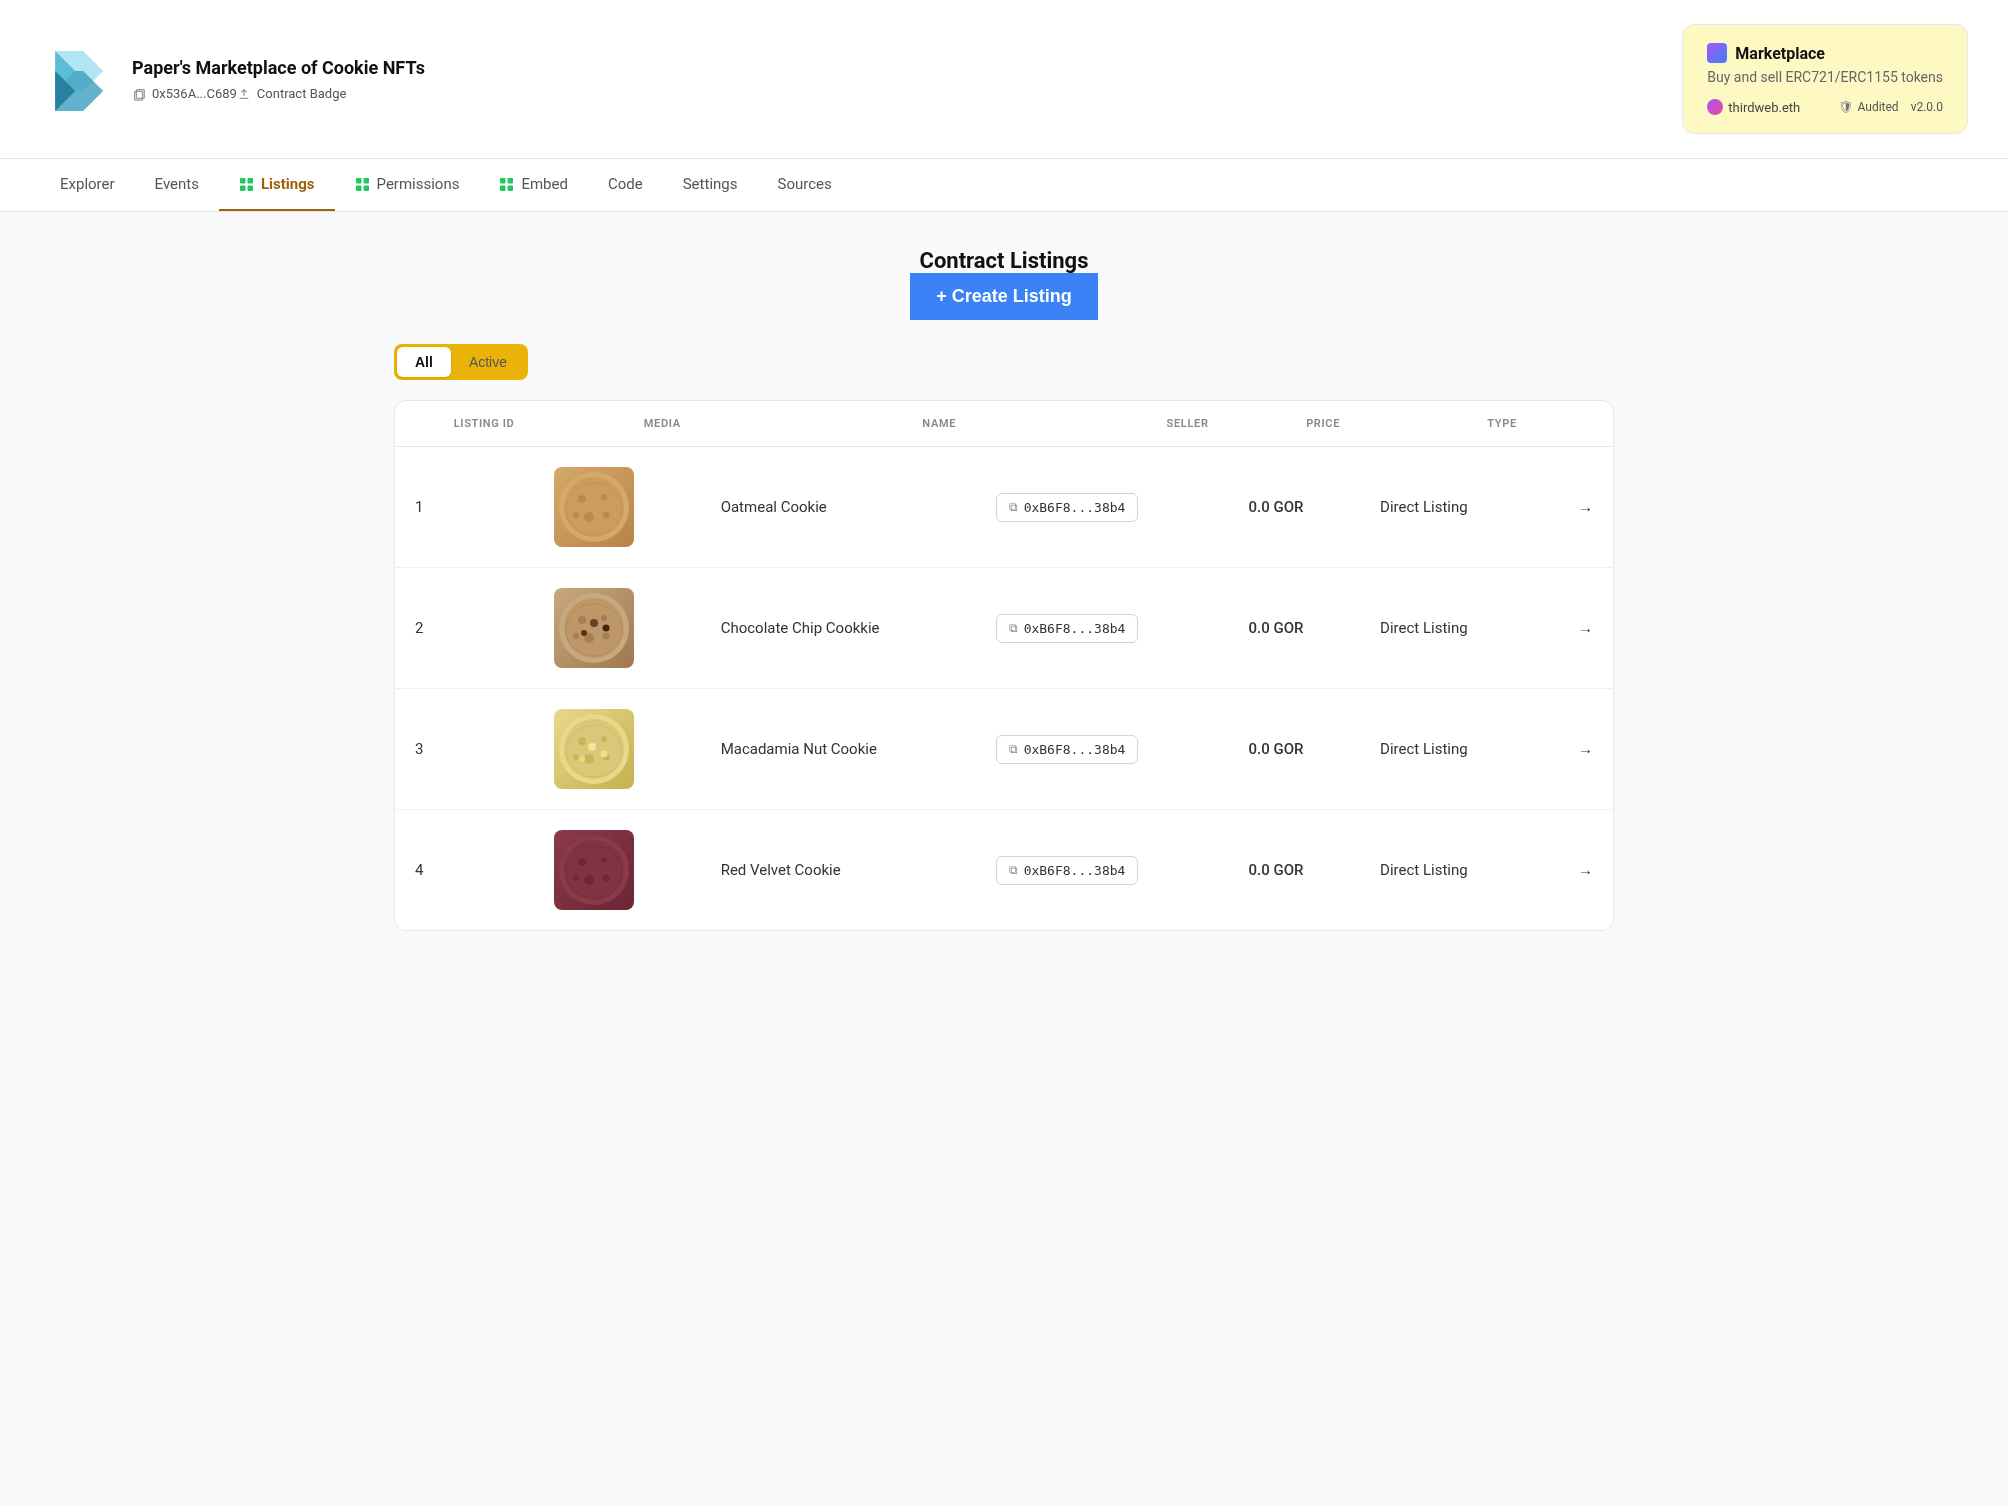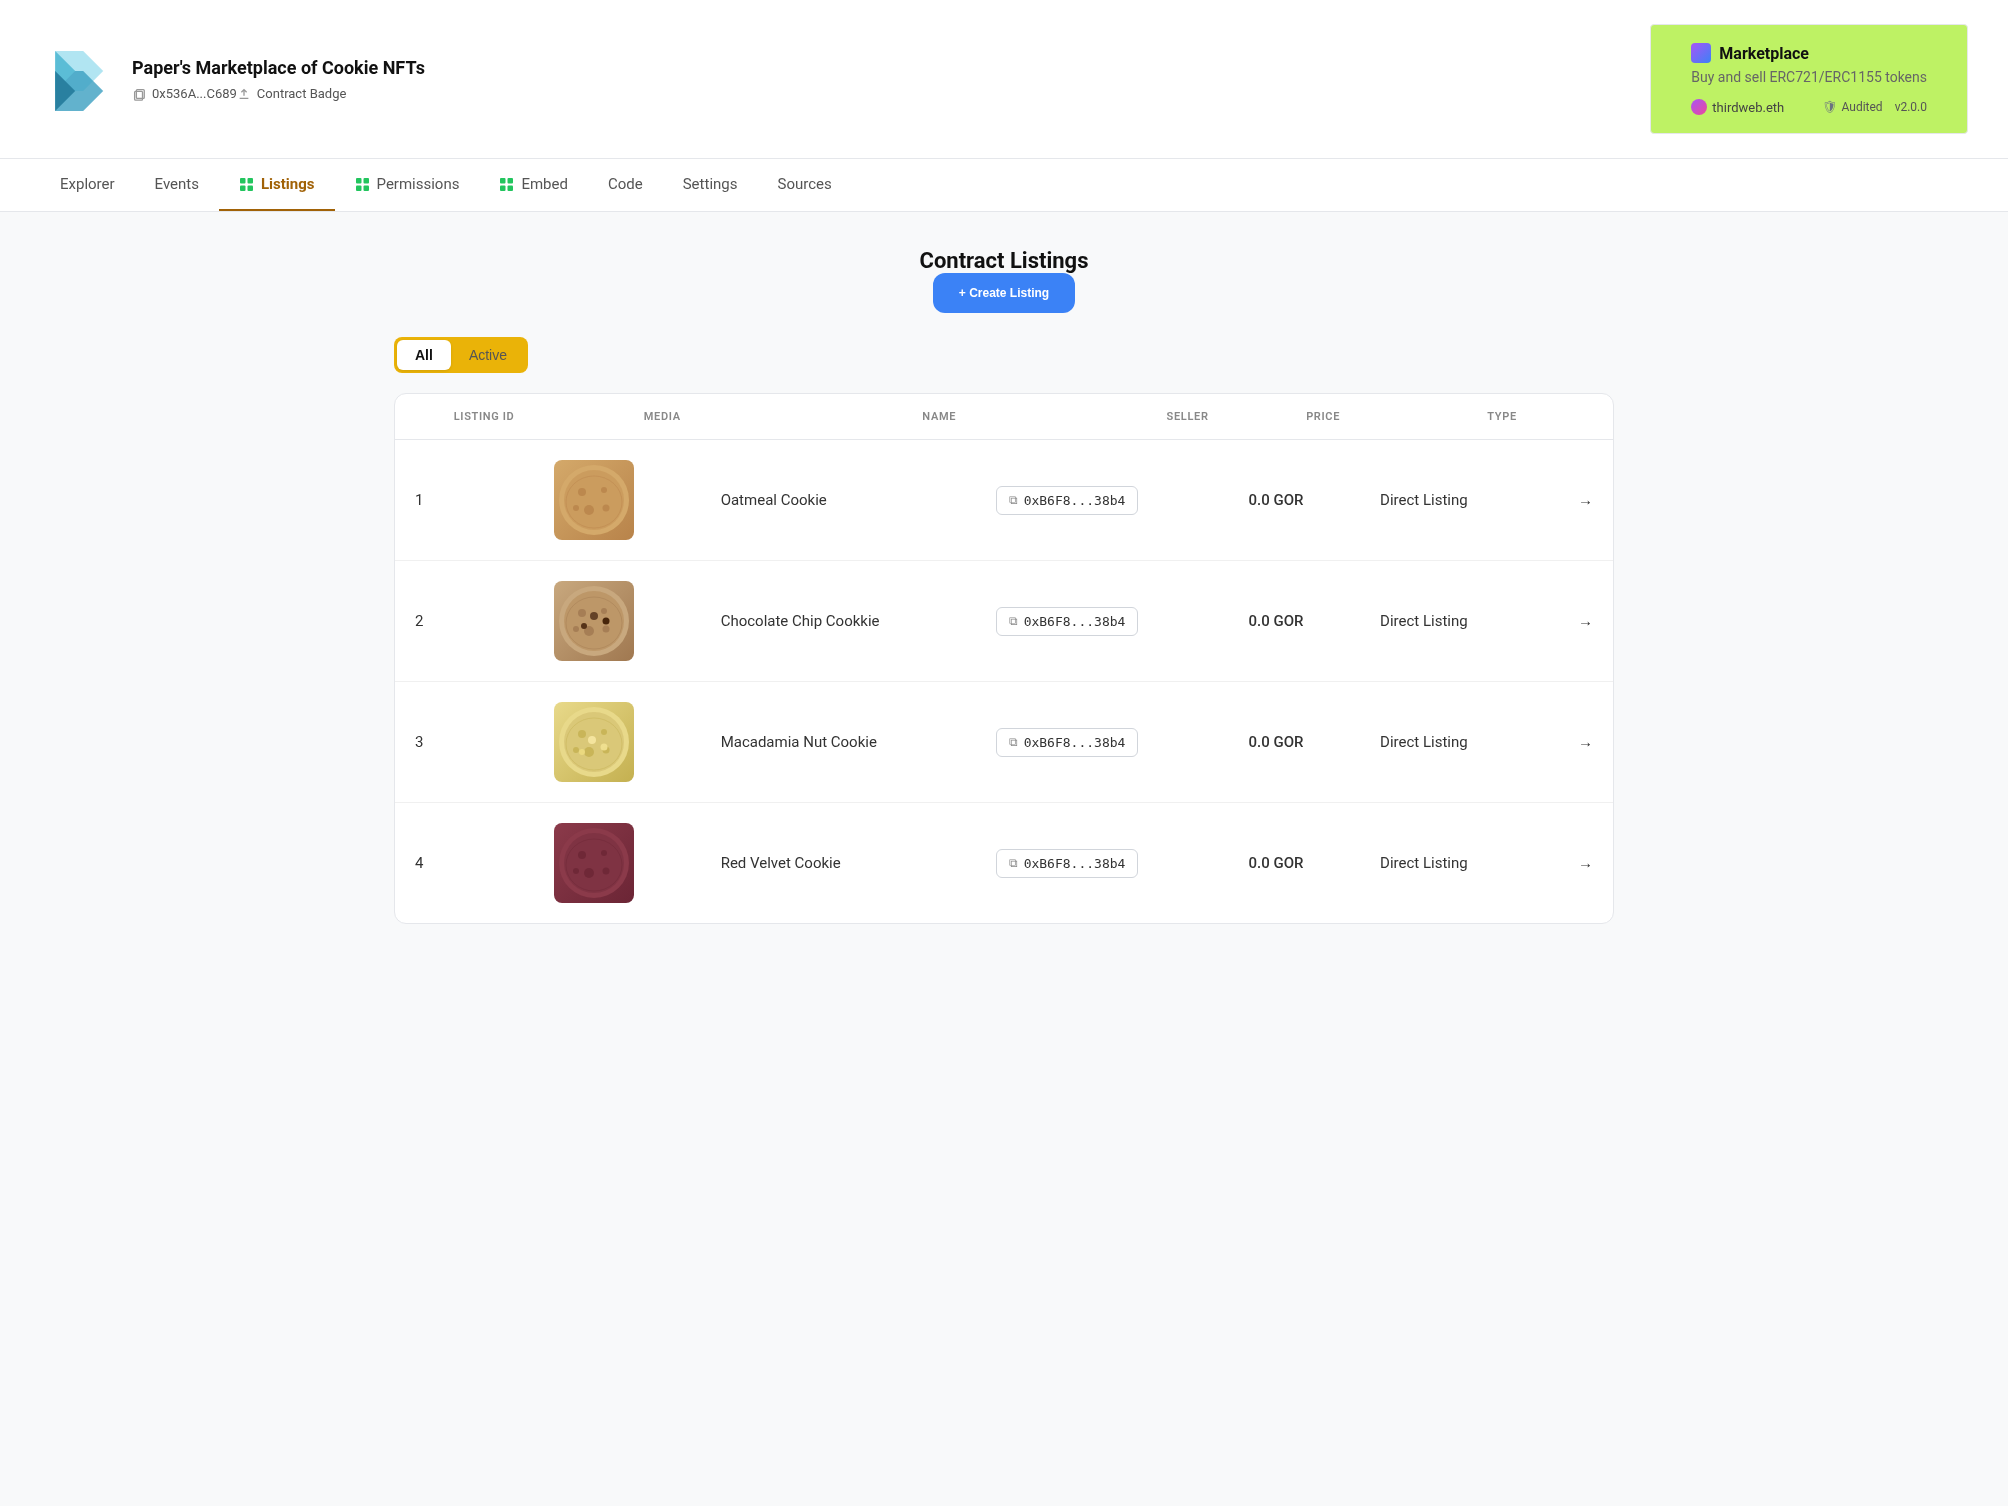--- a/index.html
+++ b/index.html
@@ -47,24 +47,24 @@
       cursor: pointer;
     }
     .meta-icon {
       width: 14px;
       height: 14px;
       opacity: 0.6;
     }
 
     
     .marketplace-card {
-      background: #bef264;
+      background: #fef9c3;
       border: 1px solid #e5e7eb;
-      border-radius: 4px;
-      padding: 18px 40px;
+      border-radius: 12px;
+      padding: 18px 24px;
       min-width: 280px;
     }
     .marketplace-card-header {
       display: flex;
       align-items: center;
       gap: 8px;
       margin-bottom: 6px;
     }
     .marketplace-card-header .card-icon {
       width: 20px;
@@ -166,23 +166,23 @@
     }
     .listings-title {
       font-size: 22px;
       font-weight: 700;
       color: #111;
     }
     .create-listing-btn {
       background: #3b82f6;
       color: #fff;
       border: none;
-      border-radius: 12px;
+      border-radius: 0;
       padding: 13px 26px;
-      font-size: 12px;
+      font-size: 18px;
       font-weight: 600;
       cursor: pointer;
       display: flex;
       align-items: center;
       gap: 8px;
     }
 
     
     .filter-tabs {
       display: flex;

